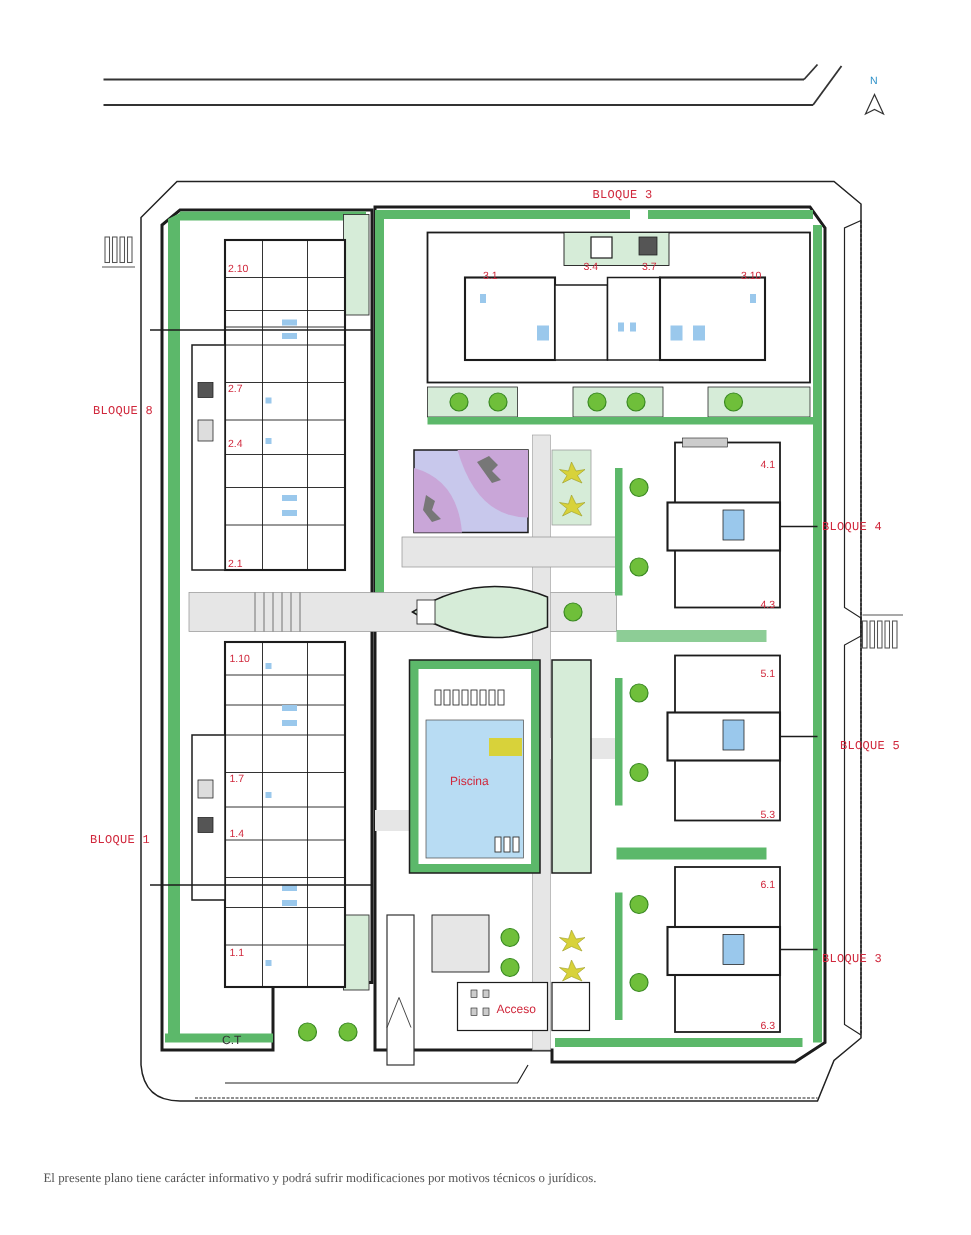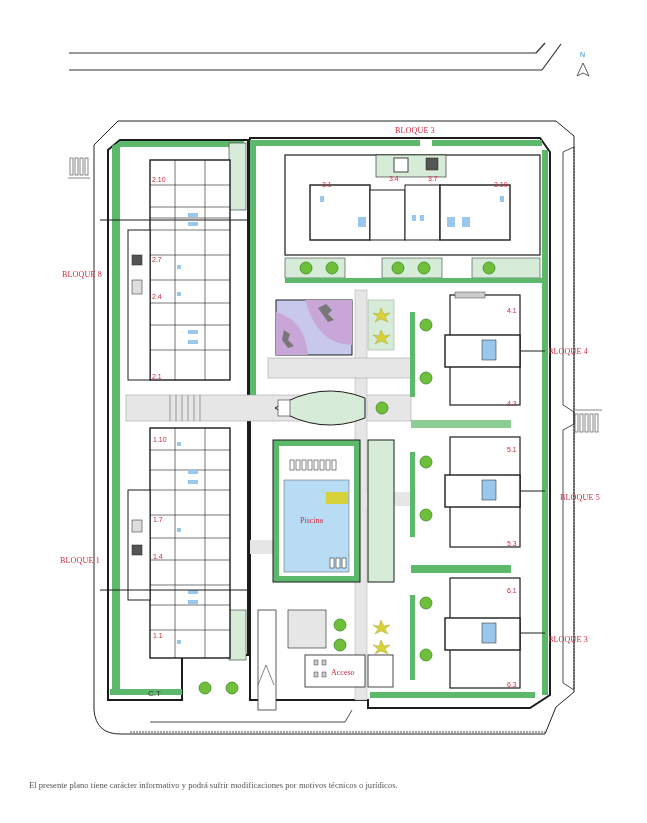--- a/index.html
+++ b/index.html
@@ -1,23 +1,23 @@
 <!DOCTYPE html>
 <html><head>
 <meta charset="utf-8">
 <style>
   html, body { margin:0; padding:0; background:#ffffff; }
   body { width:647px; height:823px; position:relative; overflow:hidden; font-family:"Liberation Sans", sans-serif; }
   svg { position:absolute; left:0; top:0; }
-  .lbl { position:absolute; color:#d0283c; font-size:8px; font-family:Liberation Serif, serif; white-space:nowrap; letter-spacing:0.2px; }
+  .lbl { position:absolute; color:#d0283c; font-size:8px; font-family:Liberation Mono, monospace; white-space:nowrap; letter-spacing:0.2px; }
   .unit { position:absolute; color:#d0283c; font-size:7px; font-family:"Liberation Sans", sans-serif; white-space:nowrap; }
   .north { position:absolute; color:#2a8fc8; font-size:7px; font-family:"Liberation Sans", sans-serif; }
   .ct { position:absolute; color:#333; font-size:8px; font-family:"Liberation Sans", sans-serif;text-align:right; }
   .disclaimer { position:absolute; left:29px; top:780px; font-size:8.6px; color:#555; font-family:Liberation Serif, serif; white-space:nowrap; }
-  .pool-lbl { position:absolute; color:#d0283c; font-size:8px; font-family:Liberation Serif, serif;text-align:right; }
+  .pool-lbl { position:absolute; color:#d0283c; font-size:8px; font-family:Liberation Sans, sans-serif;text-align:right; }
 </style>
 </head>
 <body>
 
 <svg width="647" height="823" viewBox="0 0 647 823">
 
   <g stroke="#333" stroke-width="1.2" fill="none">
     <line x1="69" y1="53" x2="536" y2="53"></line>
     <line x1="536" y1="53" x2="545" y2="43"></line>
     <line x1="69" y1="70" x2="542" y2="70"></line>

